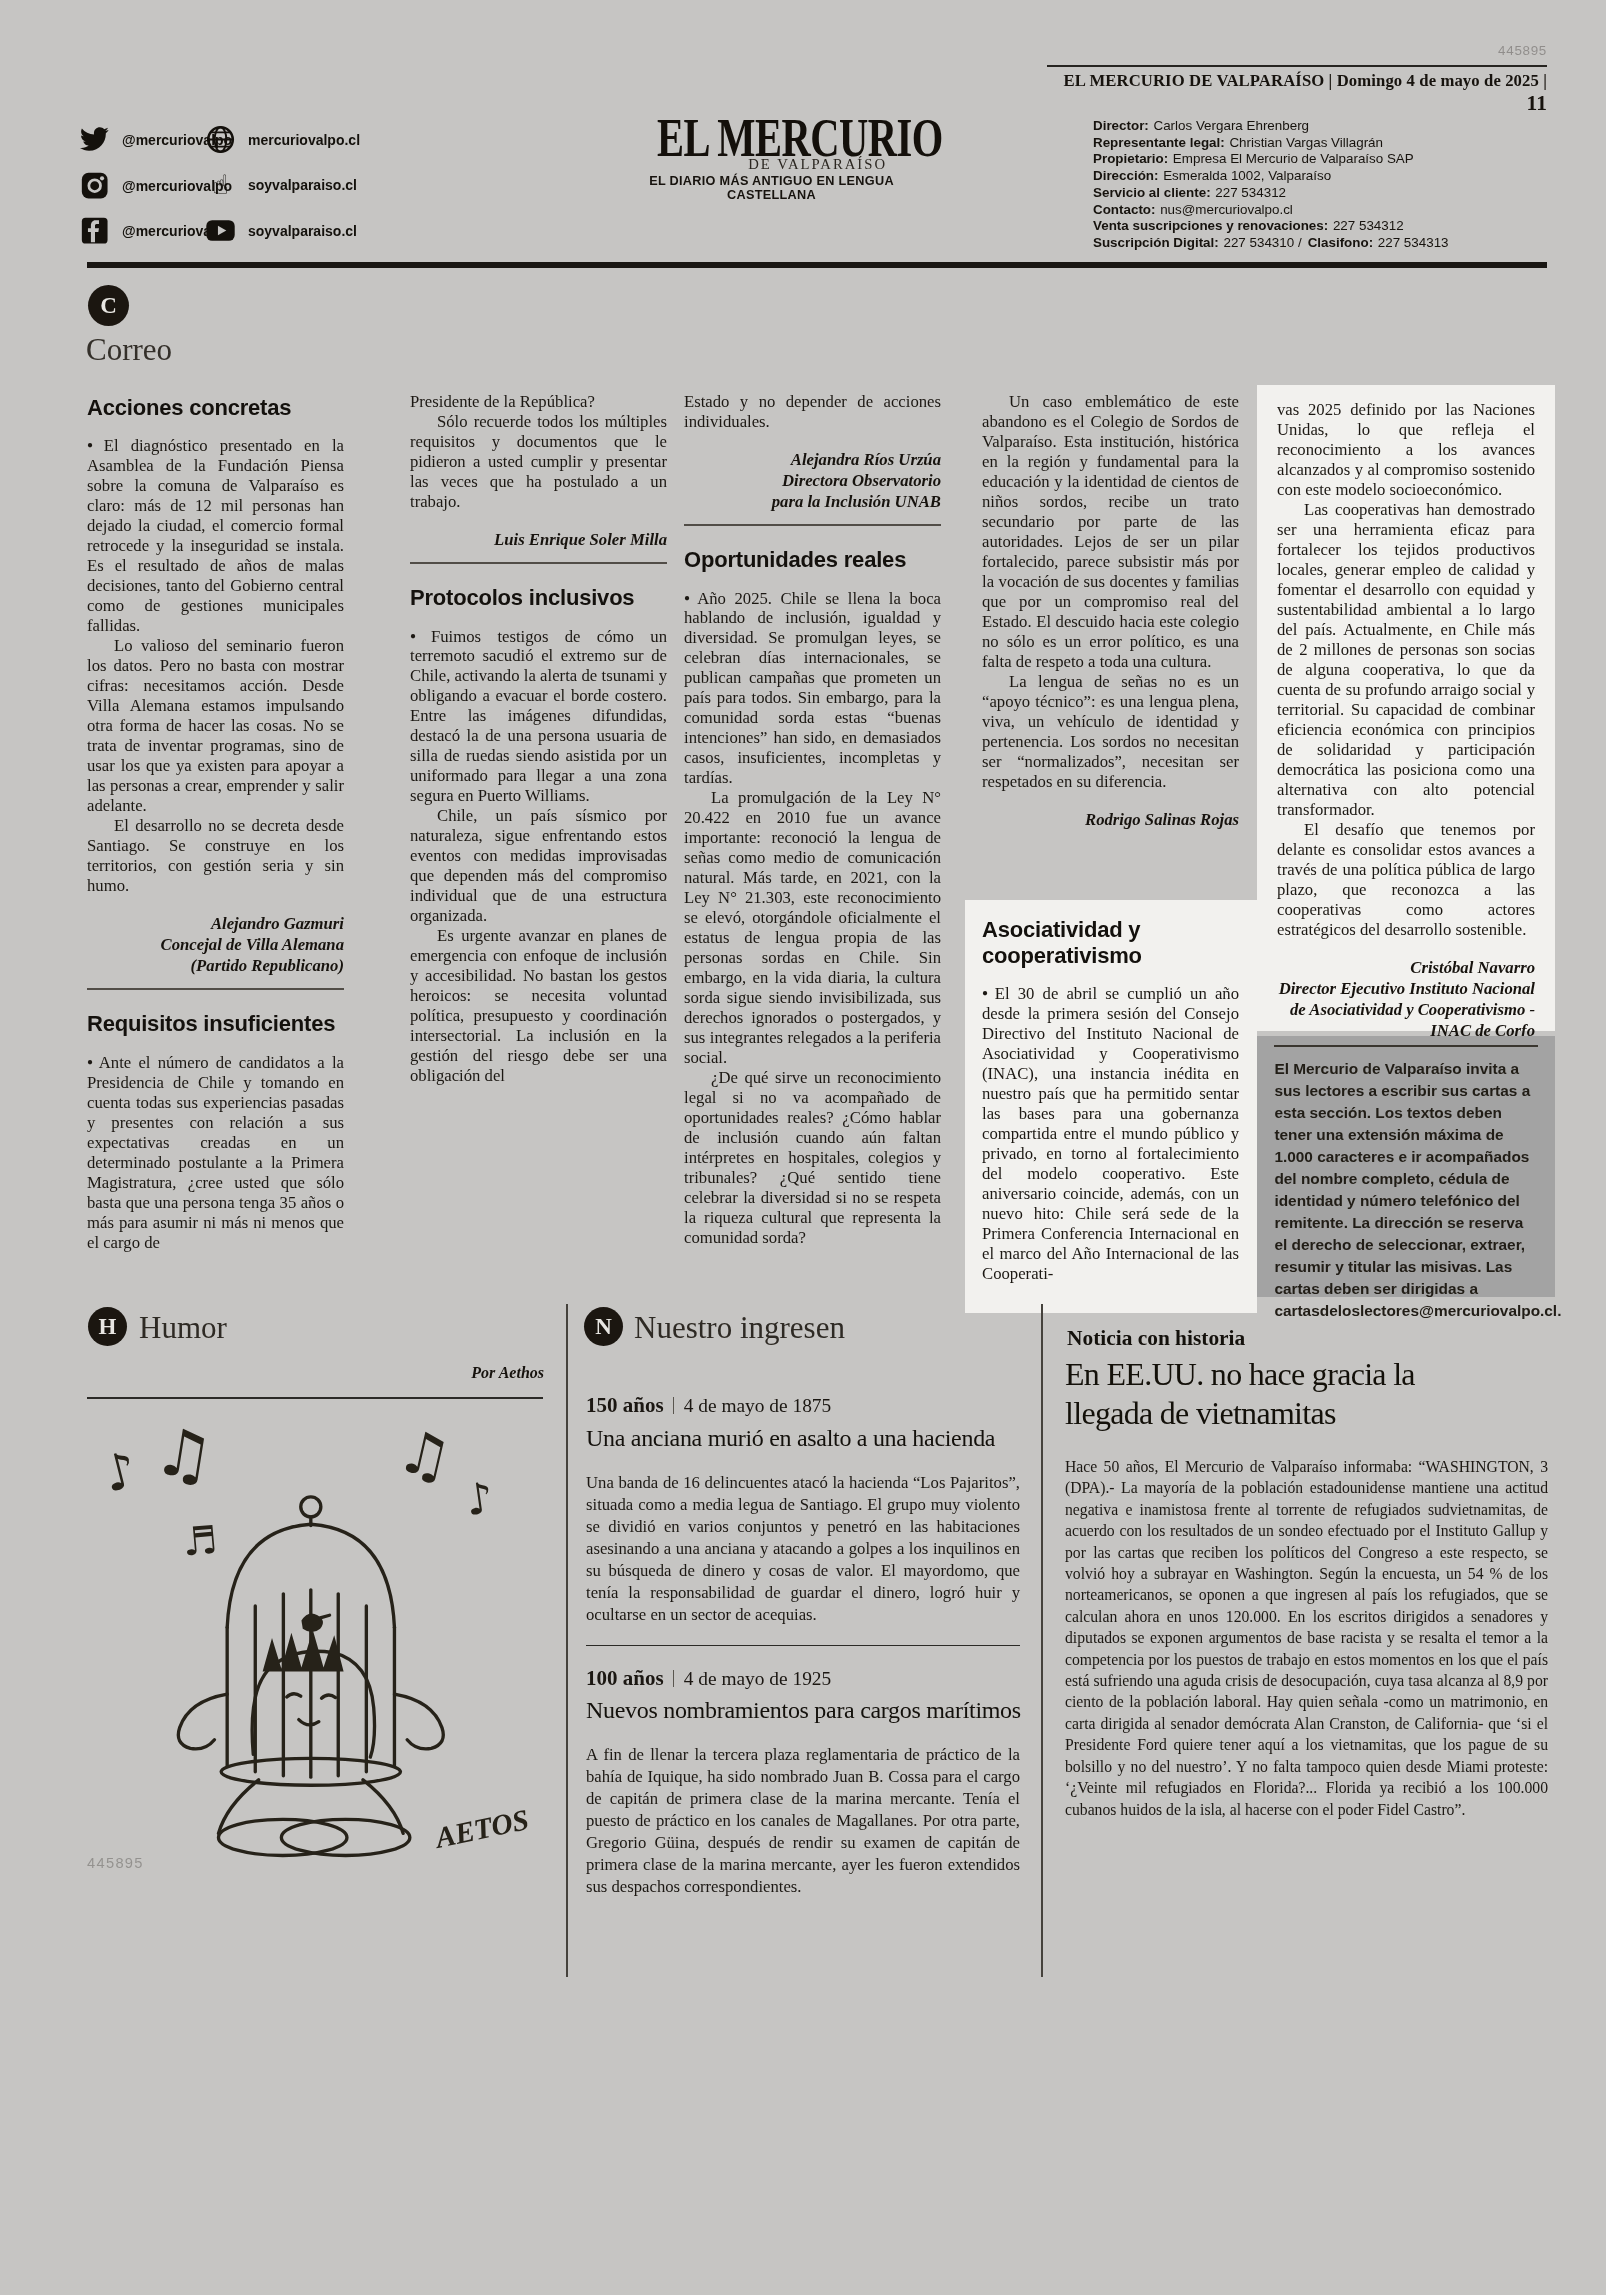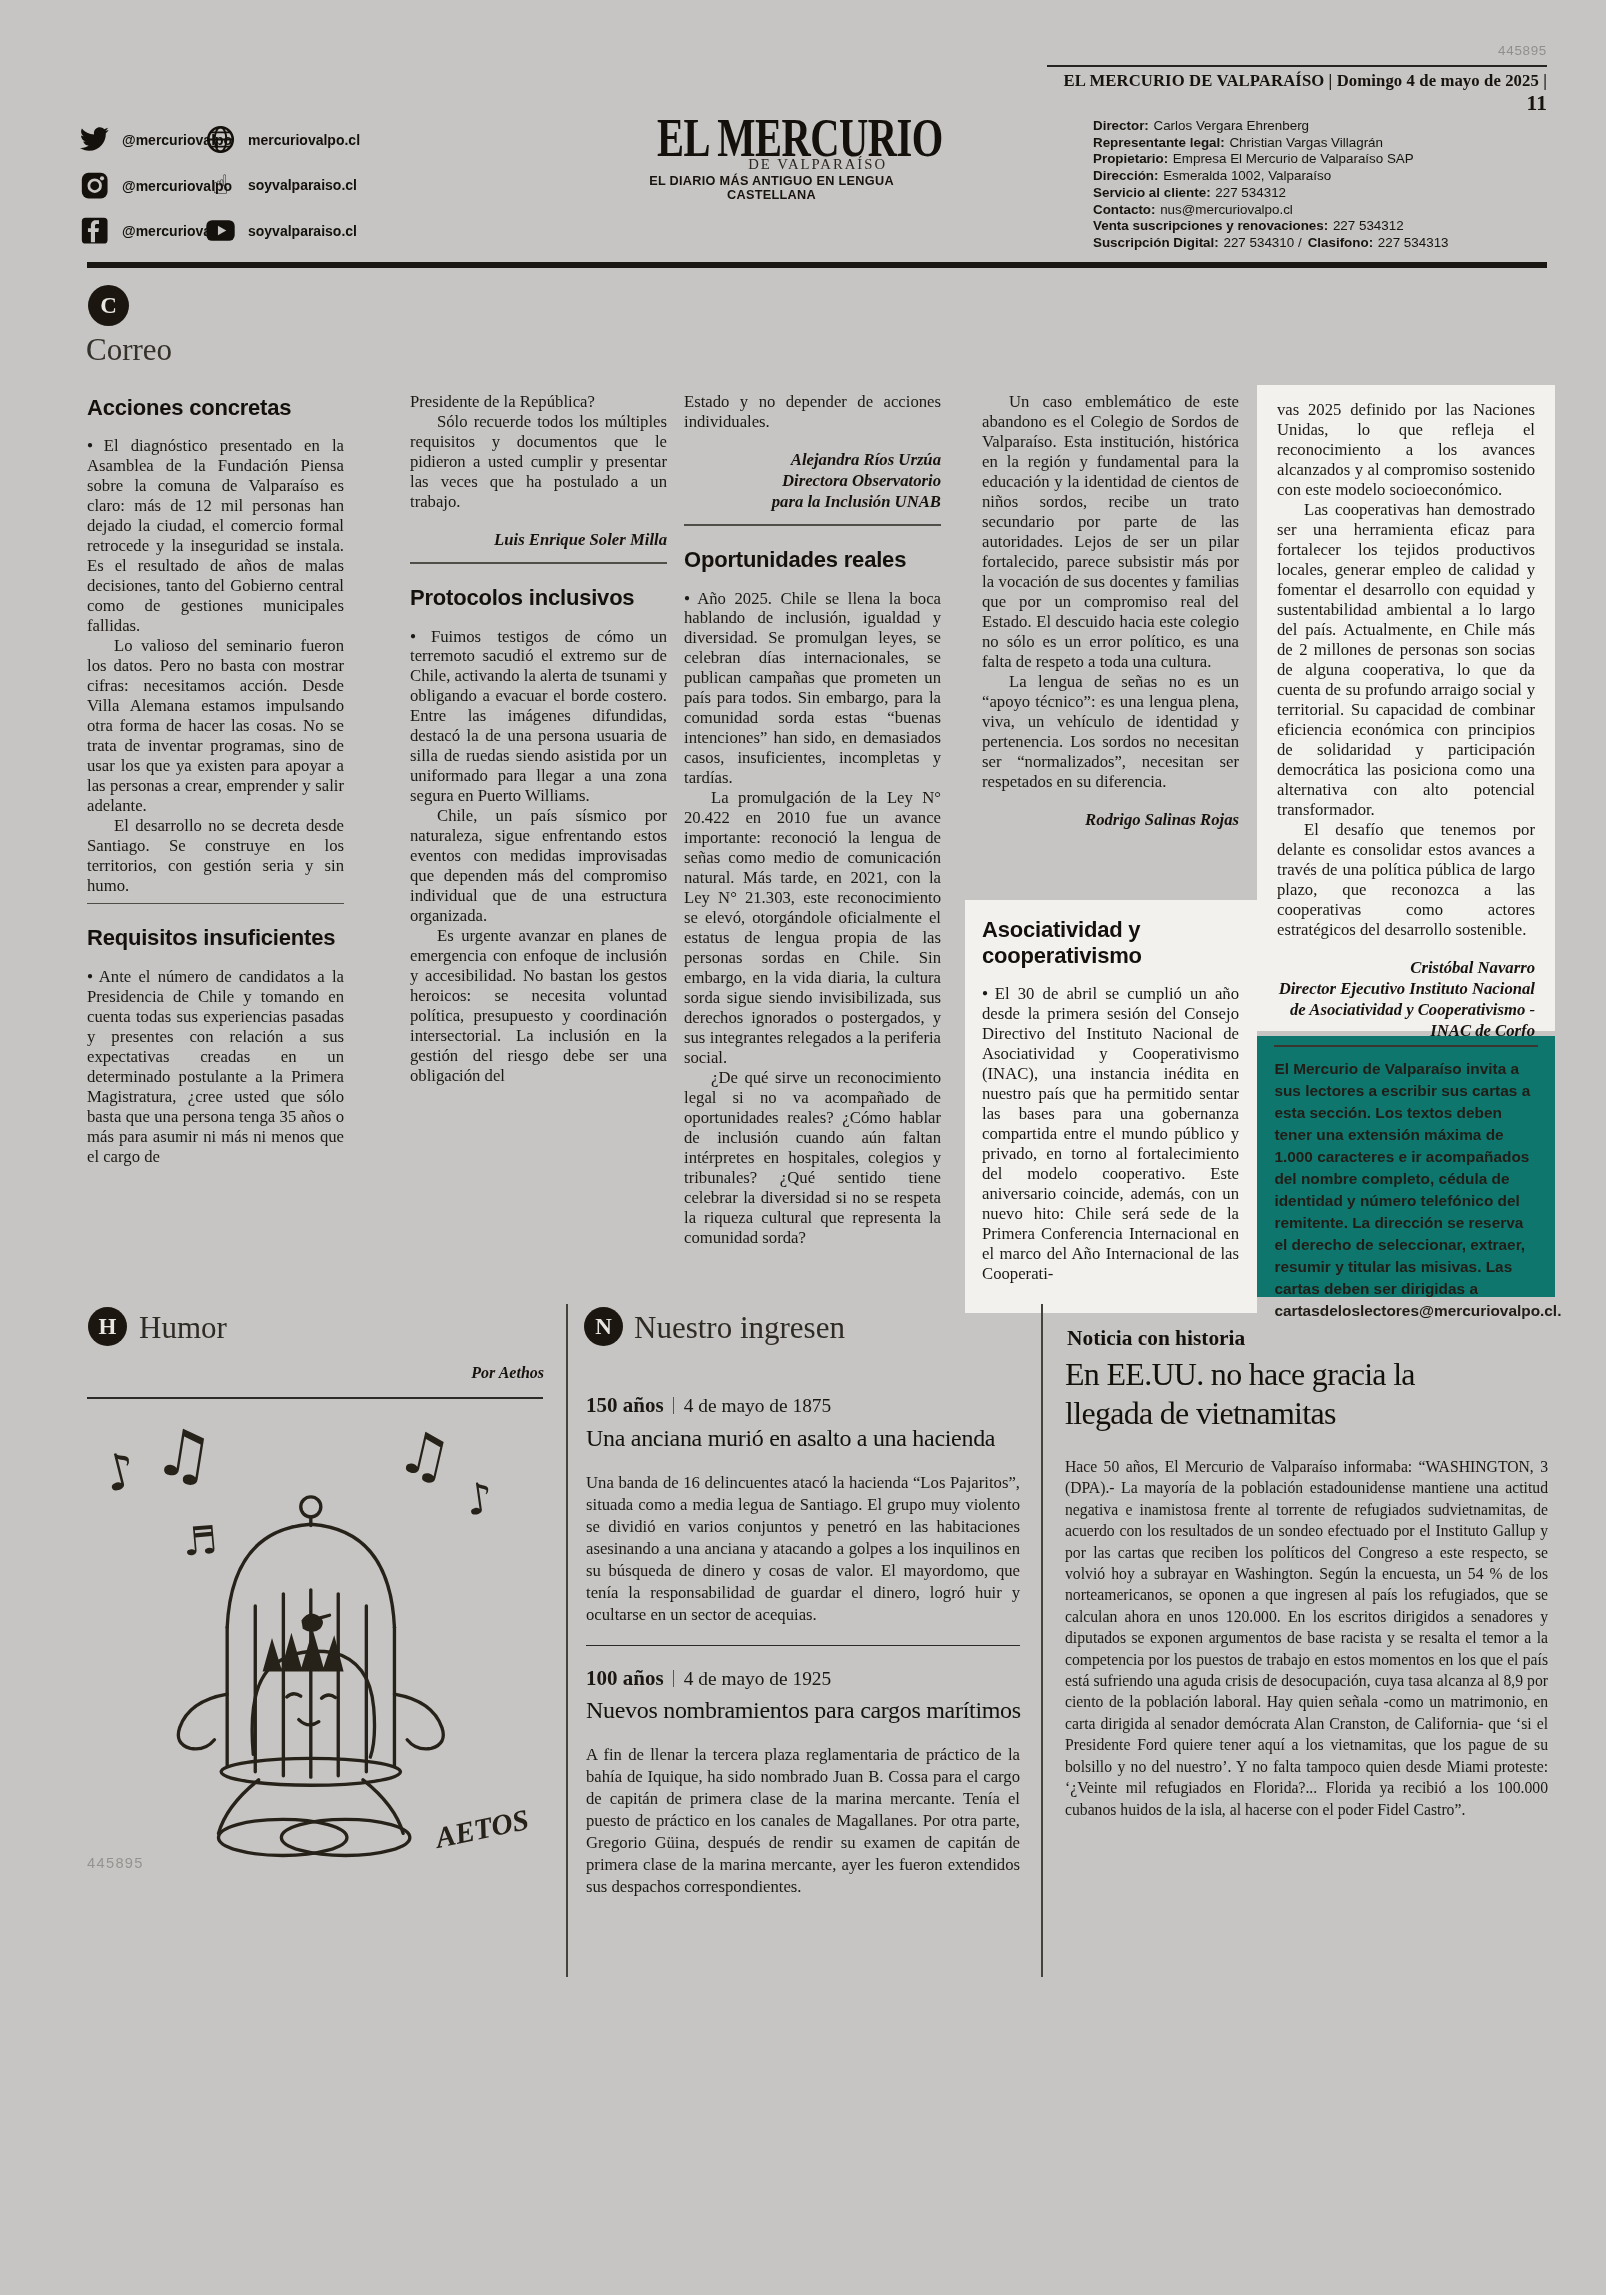--- a/index.html
+++ b/index.html
@@ -39,21 +39,21 @@
 
   .col{position:absolute;width:257px;}
   .letter-h{font-family:"Liberation Sans",sans-serif;font-weight:bold;font-size:22px;letter-spacing:-0.2px;color:#14110d;margin:2.7px 0 14.7px;}
   .letter-p{font-size:16.7px;line-height:20px;text-align:justify;margin:0;color:#1c1813;}
   .letter-p.ind{text-indent:27px;}
   .bullet{font-size:10px;vertical-align:2.7px;margin-right:2.7px;}
   .letter-sig{font-weight:bold;font-style:italic;font-size:16.7px;line-height:21px;text-align:right;margin:17.4px 0 12px;color:#17130e;}
   .letter-rule{height:1.3px;background:#514d47;margin:6.7px 0 21.4px;}
 
   .whitebox{position:absolute;background:#f2f1ee;}
-  .notebox{position:absolute;background:#0f766e;}
+  .notebox{position:absolute;background:#a3a3a3;}
   .note-rule{height:2px;background:#3a362f;margin-bottom:10.7px;}
   .note-text{font-family:"Liberation Sans",sans-serif;font-weight:bold;font-size:15.4px;line-height:22px;color:#211d16;margin:0;}
 
   
   .bot-title{font-size:31px;color:#2e2a24;}
   .byline{font-weight:bold;font-style:italic;font-size:16px;text-align:right;color:#17130e;}
   .thinrule{background:#2b2a26;height:2px;}
   .vdivider{background:#45423c;width:2px;}
   .code{font-family:"Liberation Sans",sans-serif;font-size:14.7px;color:rgba(30,26,21,.30);letter-spacing:1.3px;}
 
@@ -155,20 +155,25 @@
 <div class="abs correo-title" style="left:86px;top:332px;">Correo</div>
 
 <div class="whitebox" style="left:1257px;top:385px;width:298px;height:646px;"></div>
 <div class="whitebox" style="left:965px;top:900px;width:292px;height:413px;"></div>
 
 <div class="col" id="col-0" style="left:87px;top:392px;">
     <div class="letter-h">Acciones concretas</div>
     <p class="letter-p"><span class="bullet">●</span>El diagnóstico presentado en la Asamblea de la Fundación Piensa sobre la comuna de Valparaíso es claro: más de 12 mil personas han dejado la ciudad, el comercio formal retrocede y la inseguridad se instala. Es el resultado de años de malas decisiones, tanto del Gobierno central como de gestiones municipales fallidas.</p>
     <p class="letter-p ind">Lo valioso del seminario fueron los datos. Pero no basta con mostrar cifras: necesitamos acción. Desde Villa Alemana estamos impulsando otra forma de hacer las cosas. No se trata de inventar programas, sino de usar los que ya existen para apoyar a las personas a crear, emprender y salir adelante.</p>
     <p class="letter-p ind">El desarrollo no se decreta desde Santiago. Se construye en los territorios, con gestión seria y sin humo.</p>
+    <div class="letter-sig">
+      <div>Alejandro Gazmuri</div>
+      <div>Concejal de Villa Alemana</div>
+      <div>(Partido Republicano)</div>
+    </div>
     <div class="letter-rule"></div>
     <div class="letter-h">Requisitos insuficientes</div>
     <p class="letter-p"><span class="bullet">●</span>Ante el número de candidatos a la Presidencia de Chile y tomando en cuenta todas sus experiencias pasadas y presentes con relación a sus expectativas creadas en un determinado postulante a la Primera Magistratura, ¿cree usted que sólo basta que una persona tenga 35 años o más para asumir ni más ni menos que el cargo de</p>
   </div>
 <div class="col" id="col-1" style="left:385px;top:392px;margin-left:25px;">
     <p class="letter-p">Presidente de la República?</p>
     <p class="letter-p ind">Sólo recuerde todos los múltiples requisitos y documentos que le pidieron a usted cumplir y presentar las veces que ha postulado a un trabajo.</p>
     <div class="letter-sig">
       <div>Luis Enrique Soler Milla</div>
     </div>

